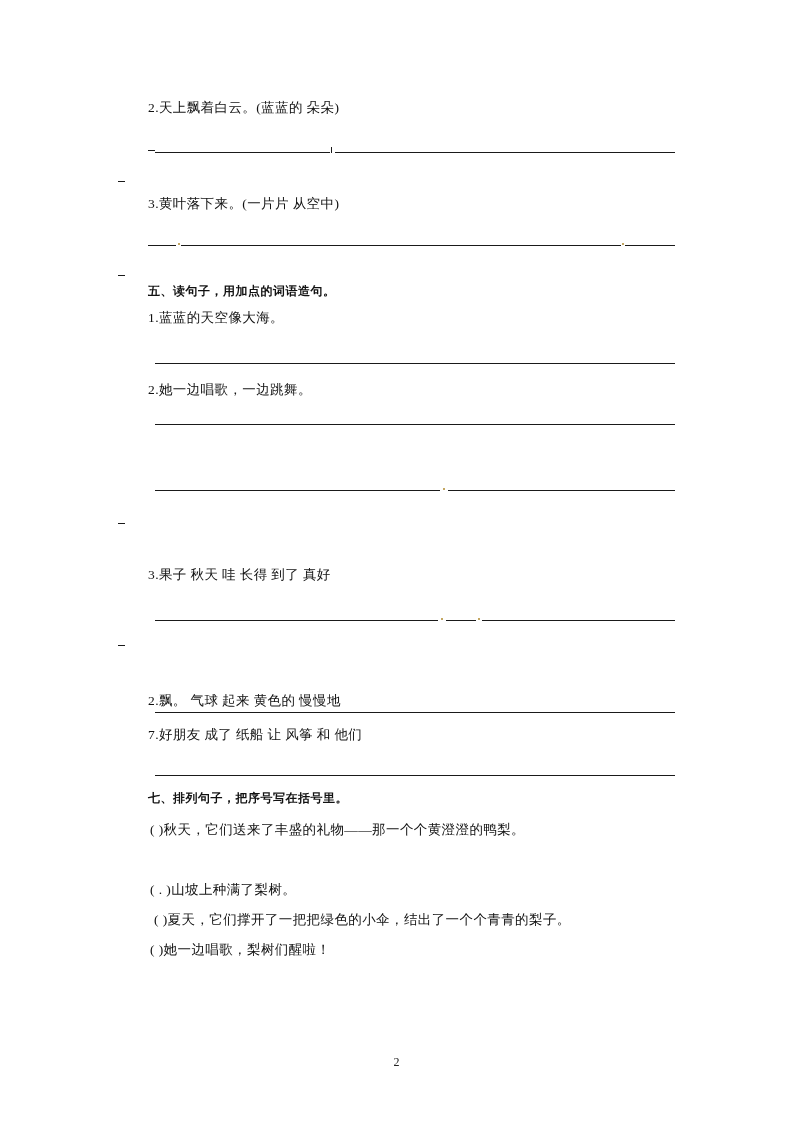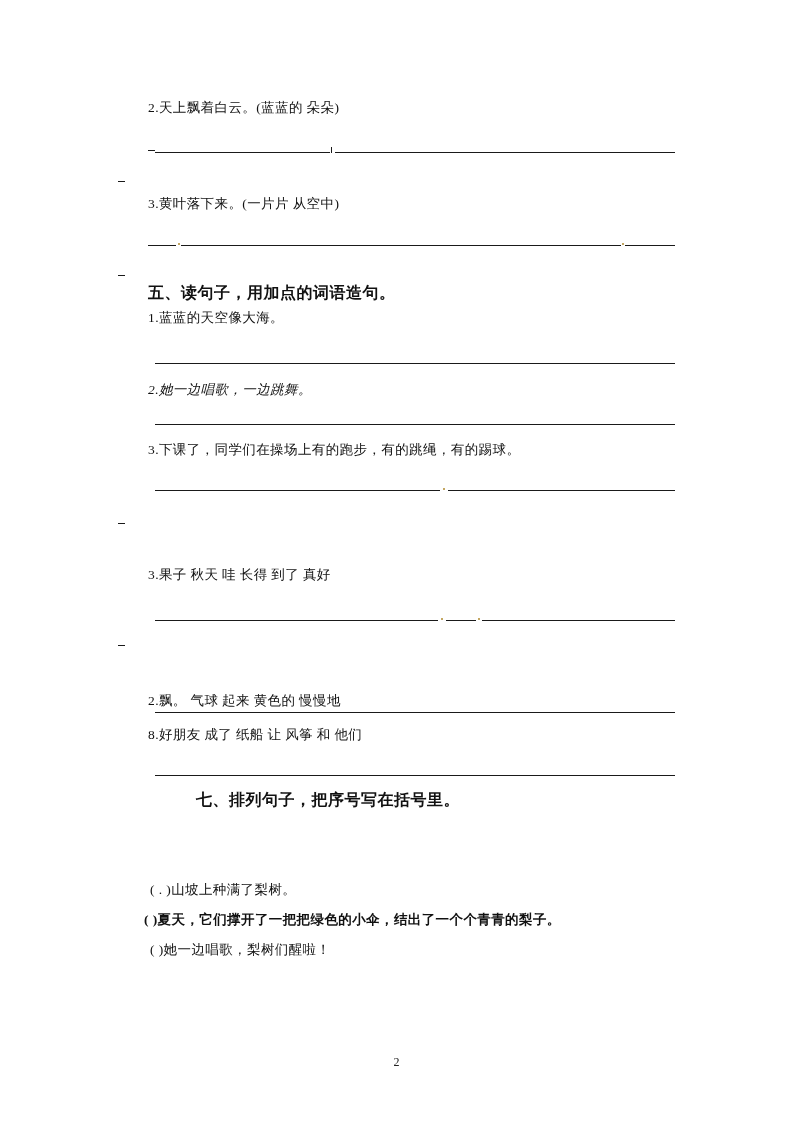--- a/index.html
+++ b/index.html
@@ -23,21 +23,21 @@
     padding: 88px 68px 40px 148px;
   }
   .q-text {
     font-size: 13.5px;
     line-height: 1.5;
     letter-spacing: 0.4px;
     margin: 0;
     white-space: nowrap;
   }
   .section-title {
-    font-size: 16px;
+    font-size: 12px;
     font-weight: bold;
     letter-spacing: 0.5px;
     margin: 0;
     white-space: nowrap;
     font-family: Liberation Serif, serif;
   }
   .blk { position: absolute; }
 
   
   .tick {
@@ -103,28 +103,25 @@
   <div class="tick" style="left:118px; top:275px;"></div>
 
   <div class="blk" style="left:148px; top:283px;">
     <p class="section-title">五、读句子，用加点的词语造句。</p>
   </div>
   <div class="blk" style="left:148px; top:308px;text-align:center;">
     <p class="q-text">1.蓝蓝的天空像大海。</p>
   </div>
   <div class="gapline" style="left:155px; top:363px; width:520px;"></div>
 
-  <div class="blk" style="left:148px; top:380px;font-style:italic;">
+  <div class="blk" style="left:148px; top:380px;">
     <p class="q-text">2.她一边唱歌，一边跳舞。</p>
   </div>
   <div class="gapline" style="left:155px; top:424px; width:520px;"></div>
 
-  <div class="blk" style="left:148px; top:440px;">
-    <p class="q-text">3.下课了，同学们在操场上有的跑步，有的跳绳，有的踢球。</p>
-  </div>
   <div class="gapline" style="left:155px; top:490px; width:285px;"></div>
   <div class="gapline" style="left:448px; top:490px; width:227px;"></div>
   <div class="dot" style="left:443px; top:488px;"></div>
   <div class="tick" style="left:118px; top:523px;"></div>
 
   <div class="blk" style="left:148px; top:565px;">
     <p class="q-text">3.果子   秋天   哇   长得   到了   真好</p>
   </div>
   <div class="gapline" style="left:155px; top:620px; width:283px;"></div>
   <div class="gapline" style="left:446px; top:620px; width:30px;"></div>
@@ -132,32 +129,35 @@
   <div class="dot" style="left:441px; top:618px;"></div>
   <div class="dot" style="left:478px; top:618px;"></div>
   <div class="tick" style="left:118px; top:645px;"></div>
 
   <div class="blk" style="left:148px; top:662px;margin-top:29px;">
     <p class="q-text">2.飘。 气球   起来   黄色的   慢慢地</p>
   </div>
   <div class="gapline" style="left:155px; top:712px; width:520px;"></div>
 
   <div class="blk" style="left:148px; top:725px;">
-    <p class="q-text">8.好朋友   成了   纸船   让   风筝   和   他们</p>
+    <p class="q-text">7.好朋友   成了   纸船   让   风筝   和   他们</p>
   </div>
   <div class="gapline" style="left:155px; top:775px; width:520px;"></div>
 
-  <div class="blk" style="left:148px; top:790px;margin-left:48px;">
+  <div class="blk" style="left:148px; top:790px;">
     <p class="section-title">七、排列句子，把序号写在括号里。</p>
   </div>
 
+  <div class="blk" style="left:150px; top:817px;">
+    <p class="bracket-line"><span>(        )</span><span>秋天，它们送来了丰盛的礼物——那一个个黄澄澄的鸭梨。</span></p>
+  </div>
   <div class="blk" style="left:150px; top:877px;">
     <p class="bracket-line"><span>(   .  )</span><span>山坡上种满了梨树。</span></p>
   </div>
-  <div class="blk" style="left:144px; top:907px;font-weight:bold;">
+  <div class="blk" style="left:154px; top:907px;">
     <p class="bracket-line"><span>(        )</span><span>夏天，它们撑开了一把把绿色的小伞，结出了一个个青青的梨子。</span></p>
   </div>
   <div class="blk" style="left:150px; top:937px;">
     <p class="bracket-line"><span>(        )</span><span>她一边唱歌，梨树们醒啦！</span></p>
   </div>
 
   <div class="page-num" style="top:1055px;">2</div>
 
 </div>
 

